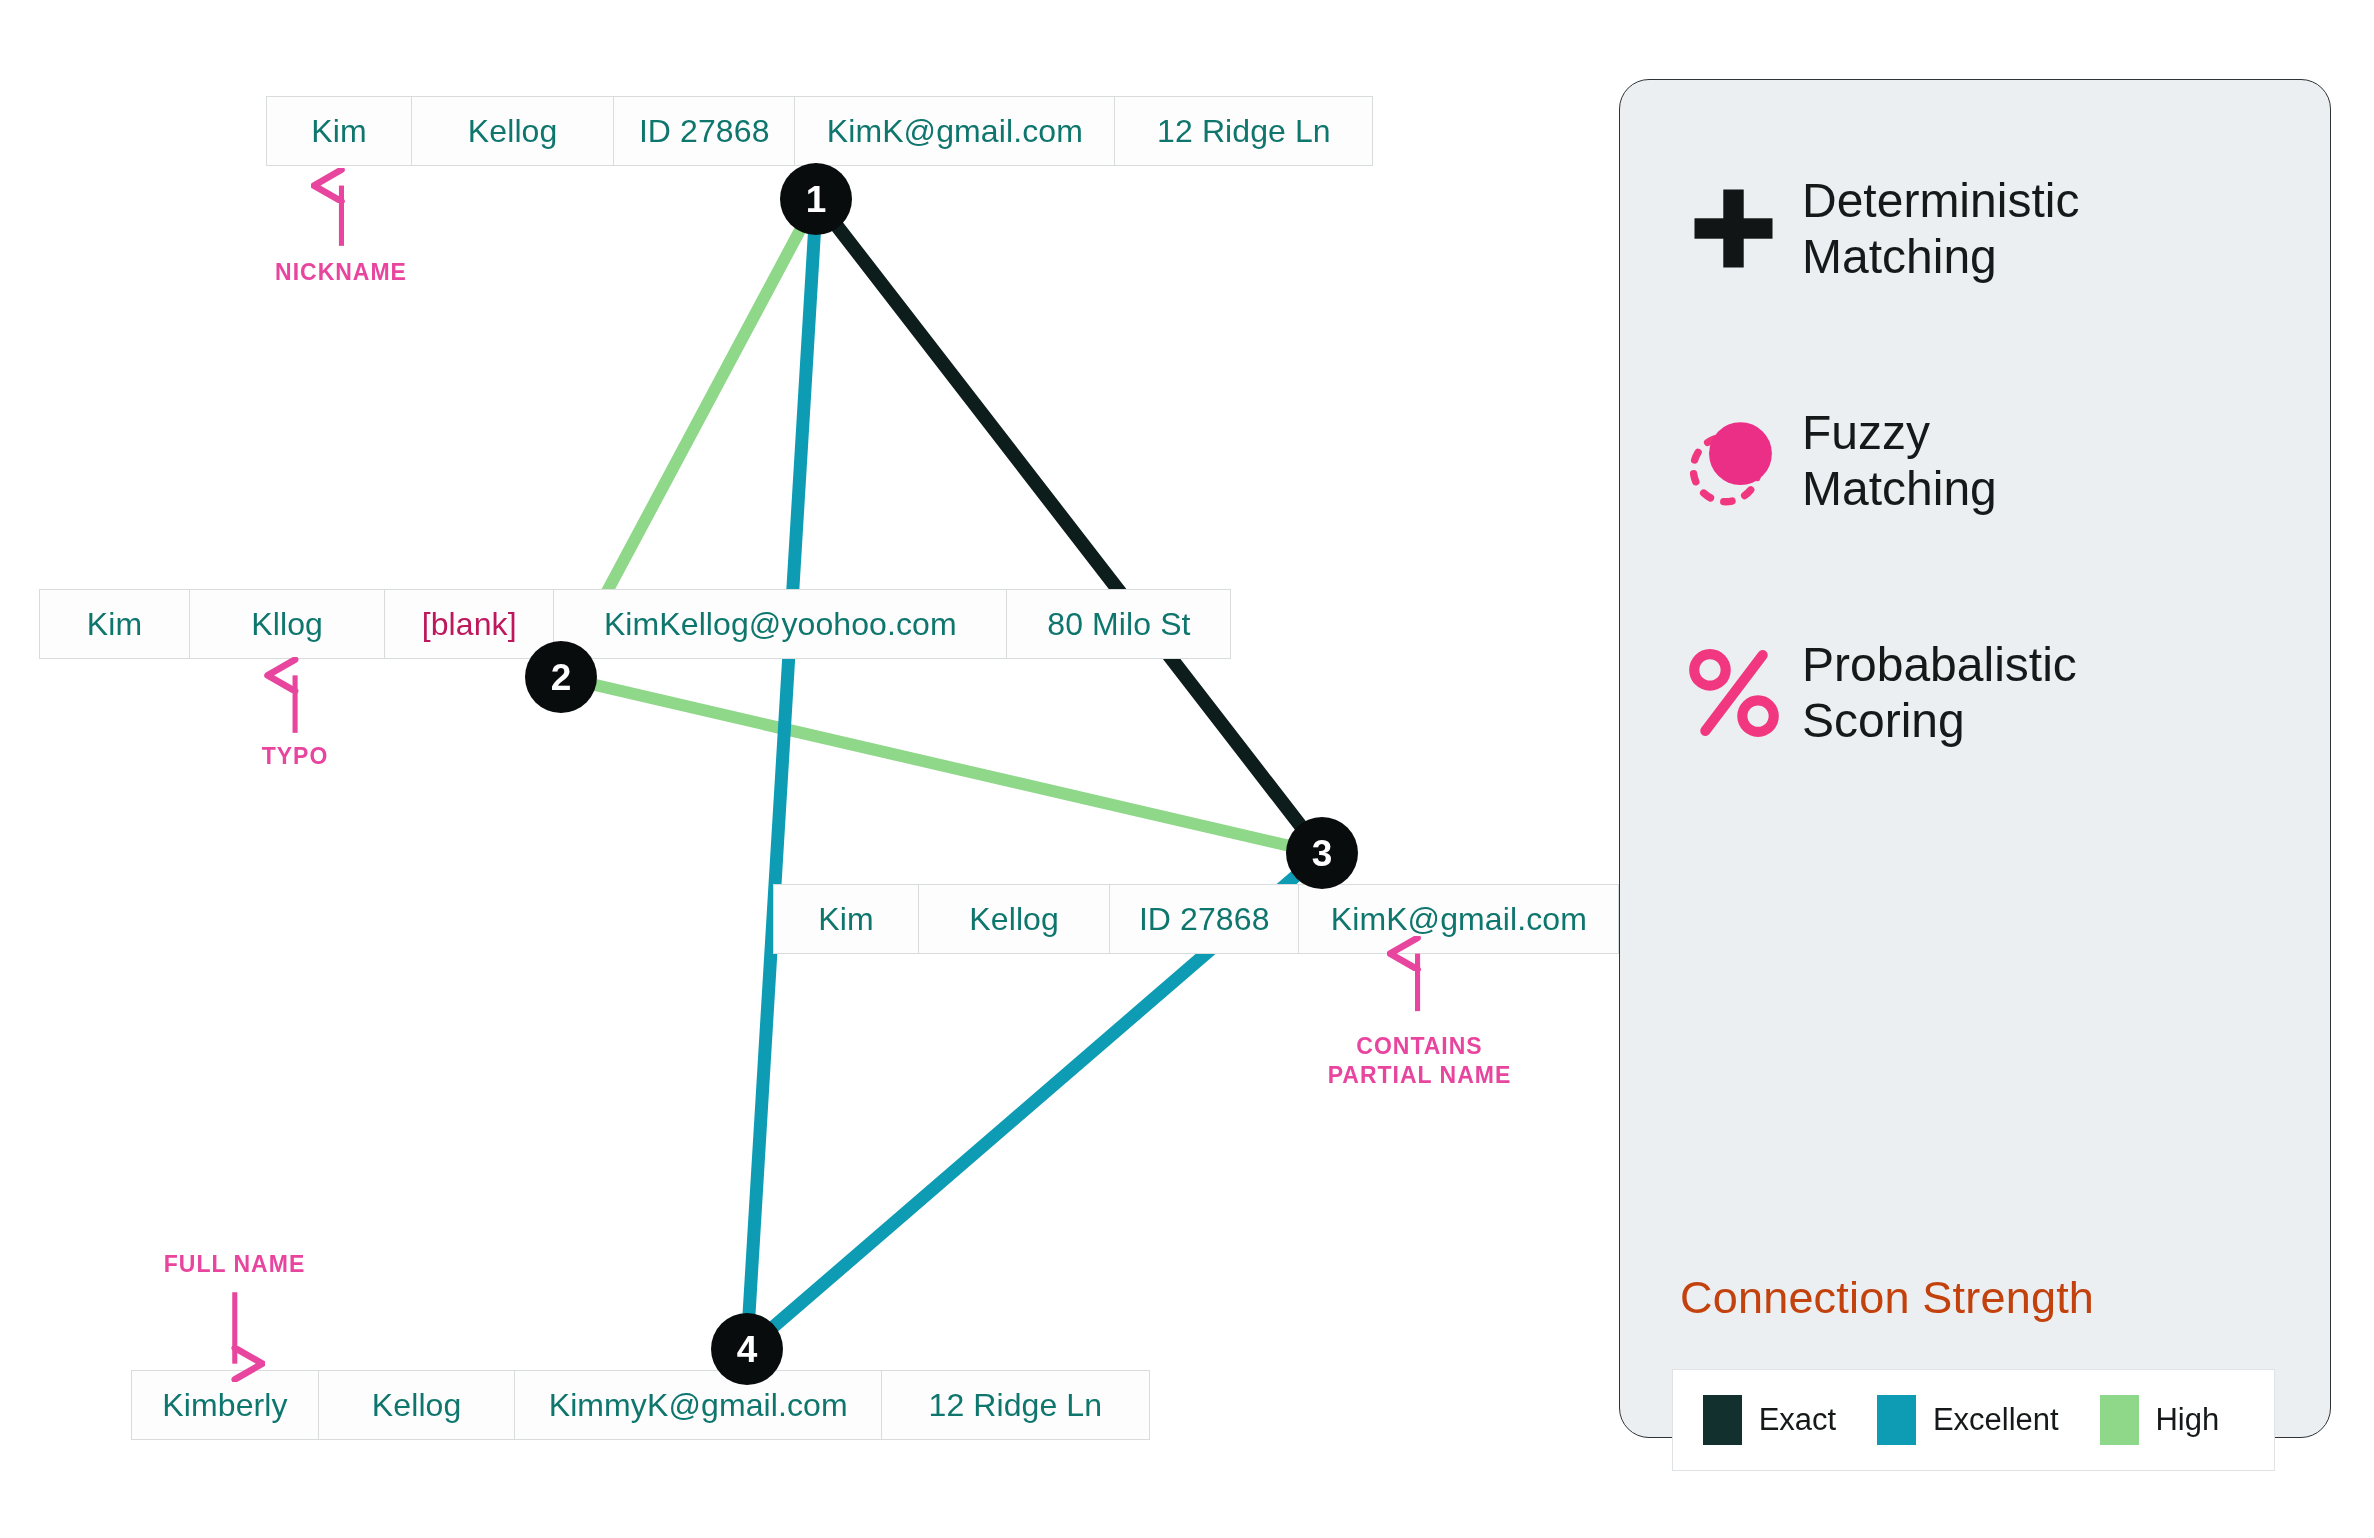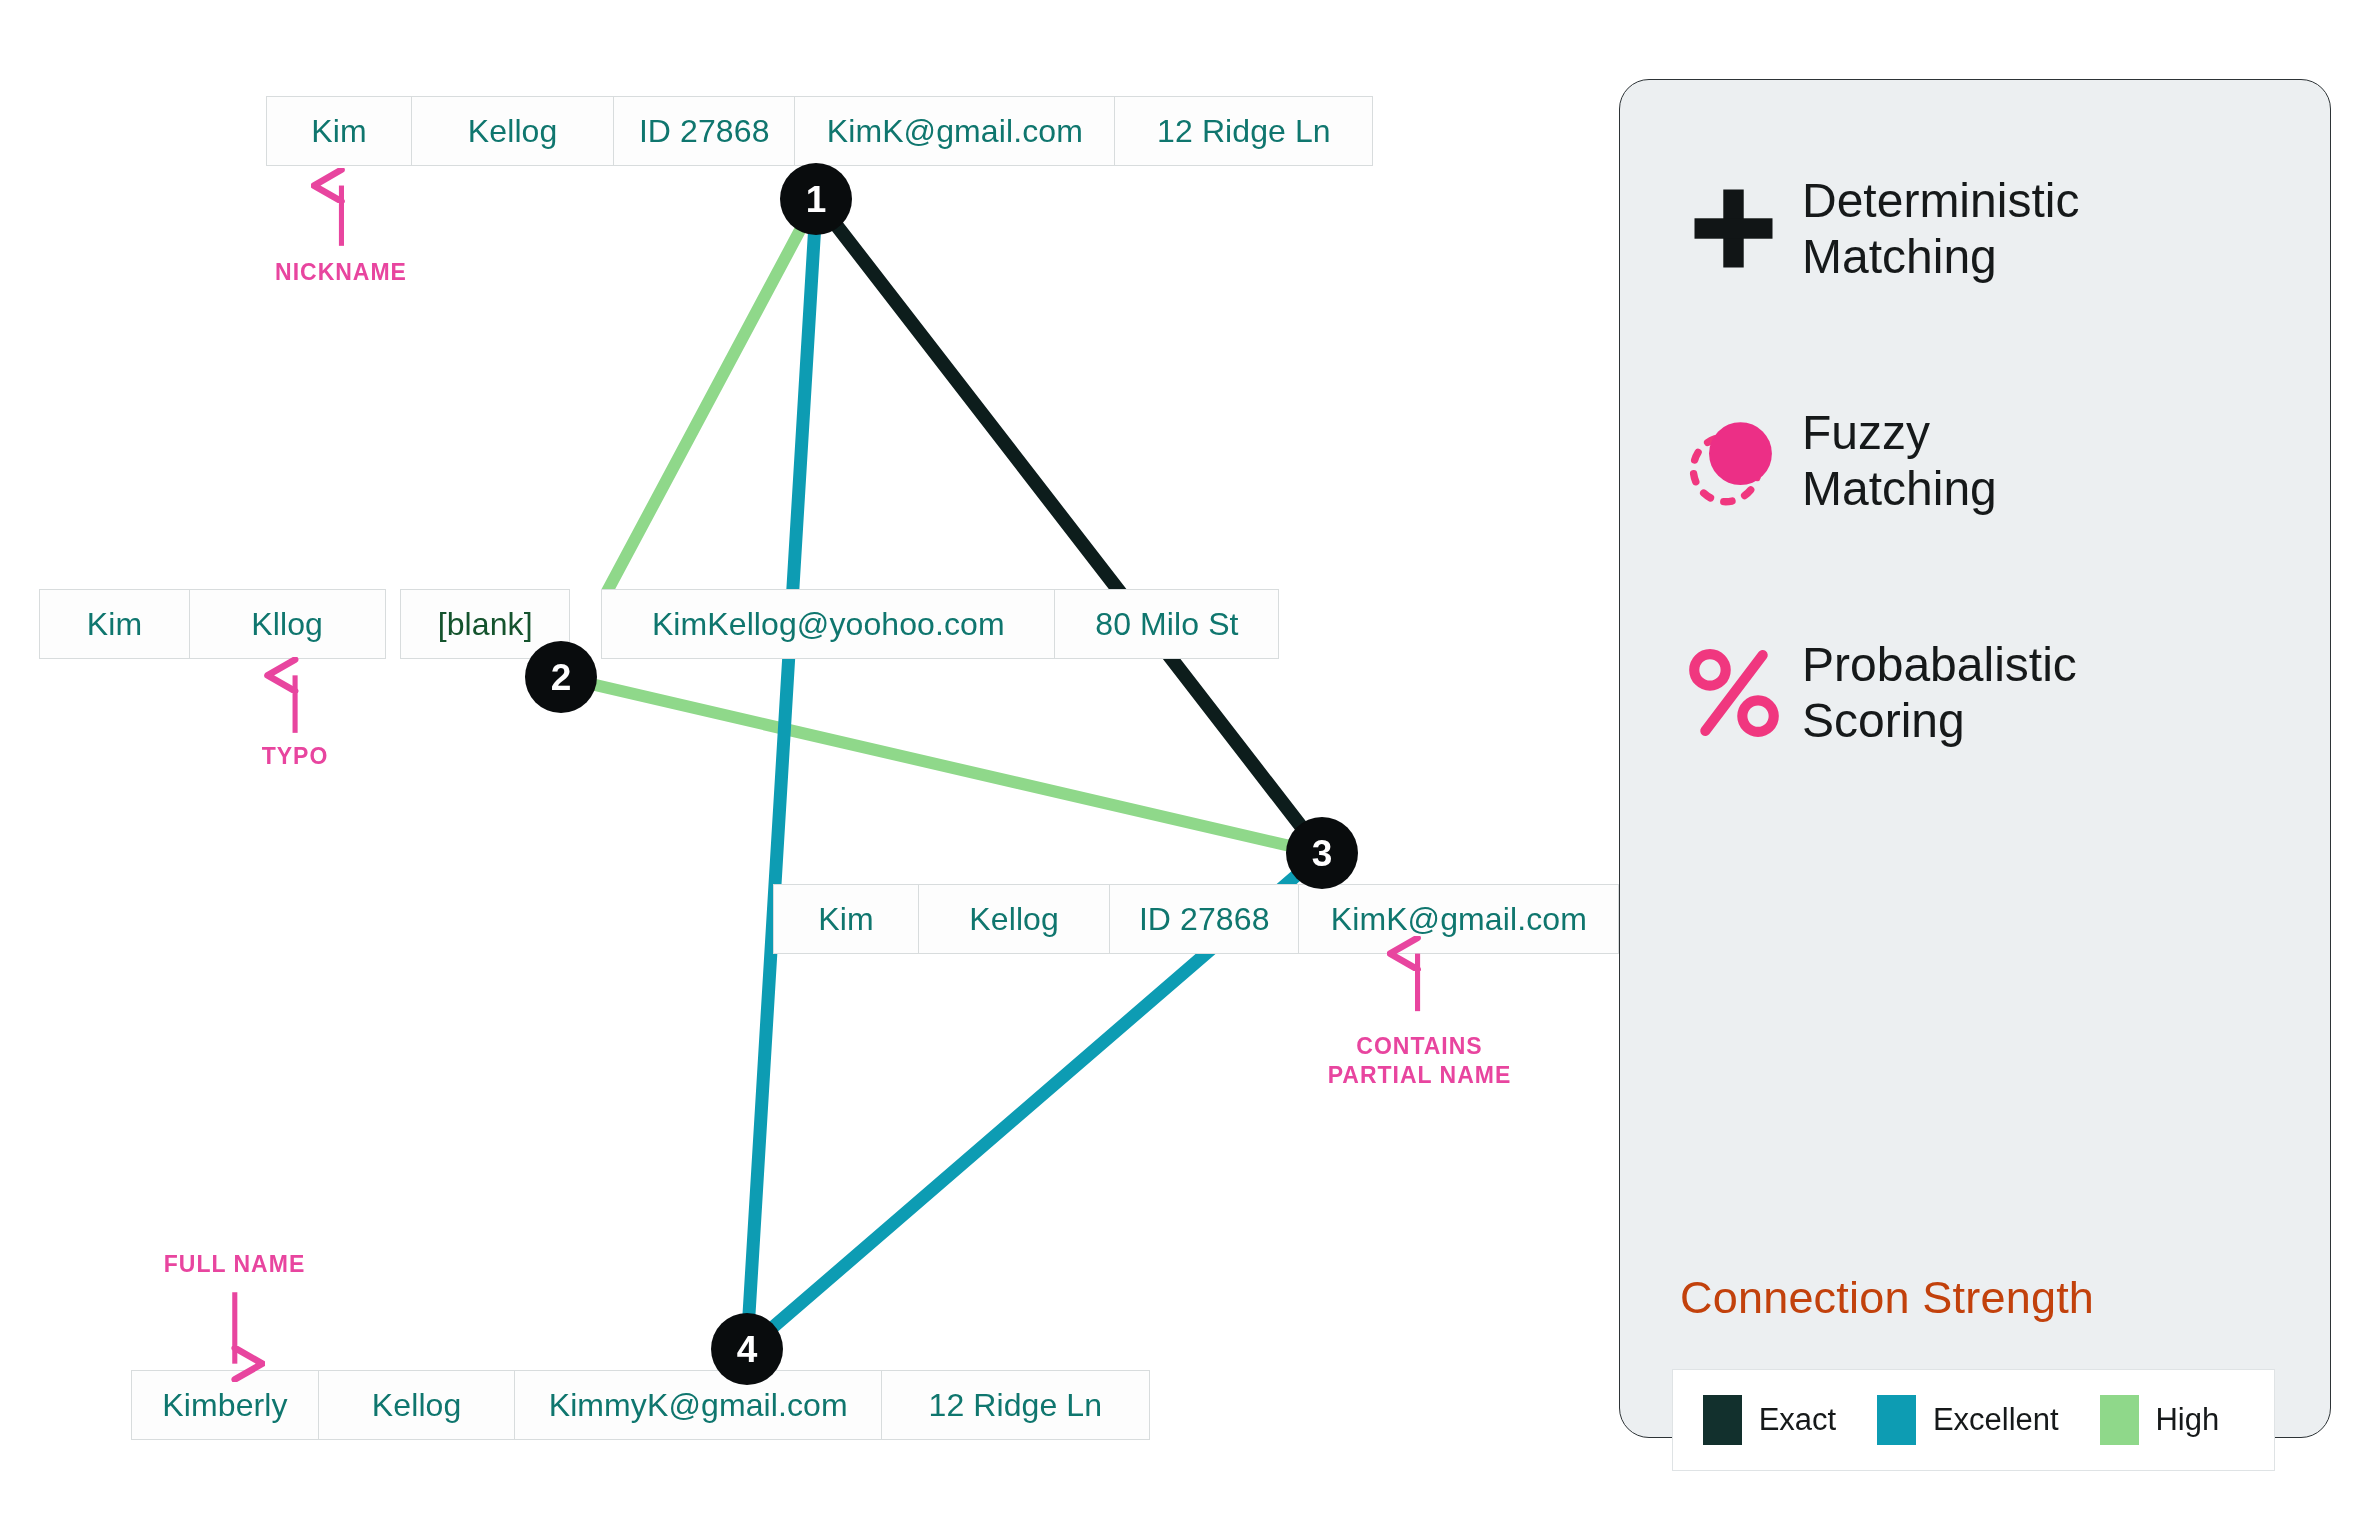--- a/index.html
+++ b/index.html
@@ -62,22 +62,21 @@
     font-size: 32px;
     color: #0f766e;
     padding: 0 24px;
     box-sizing: border-box;
     height: 70px;
     margin-right: -1.4px;
     white-space: nowrap;
     letter-spacing: 0.1px;
   }
   .cell.blank {
-    color: #14532d;
-    margin-left: 16px;
+    color: #be185d;
   }
 
   
   .node {
     position: absolute;
     width: 72px;
     height: 72px;
     border-radius: 50%;
     background: #090c0d;
     color: #ffffff;
@@ -199,21 +198,21 @@
     <div class="cell" style="width:204px;">Kellog</div>
     <div class="cell" style="width:182px;">ID 27868</div>
     <div class="cell" style="width:322px;">KimK@gmail.com</div>
     <div class="cell" style="width:259px;">12 Ridge Ln</div>
   </div>
 
   <div class="record" id="rec2" style="left:39px; top:589px;">
     <div class="cell" style="width:151px;">Kim</div>
     <div class="cell" style="width:197px;">Kllog</div>
     <div class="cell blank" style="width:170px;">[blank]</div>
-    <div class="cell" style="width:455px;margin-left:32px;">KimKellog@yoohoo.com</div>
+    <div class="cell" style="width:455px;">KimKellog@yoohoo.com</div>
     <div class="cell" style="width:225px;">80 Milo St</div>
   </div>
 
   <div class="record" id="rec3" style="left:773px; top:884px;">
     <div class="cell" style="width:146px;">Kim</div>
     <div class="cell" style="width:193px;">Kellog</div>
     <div class="cell" style="width:190px;">ID 27868</div>
     <div class="cell" style="width:322px;">KimK@gmail.com</div>
     <div class="cell" style="width:327px;">12 Ridge Ln</div>
   </div>

